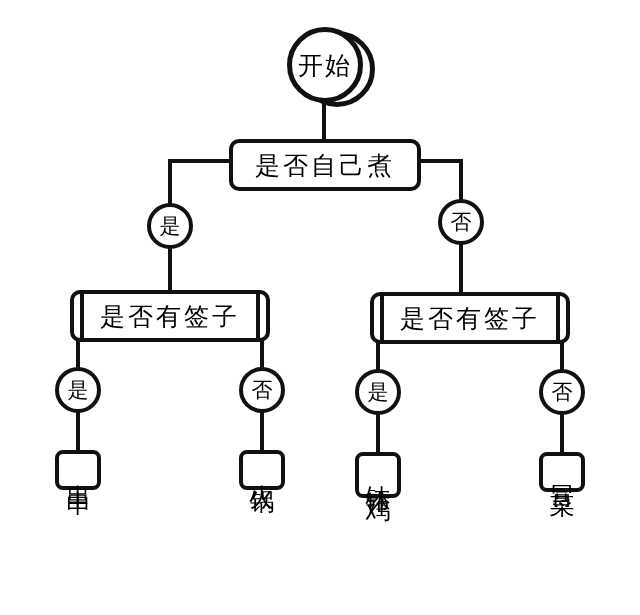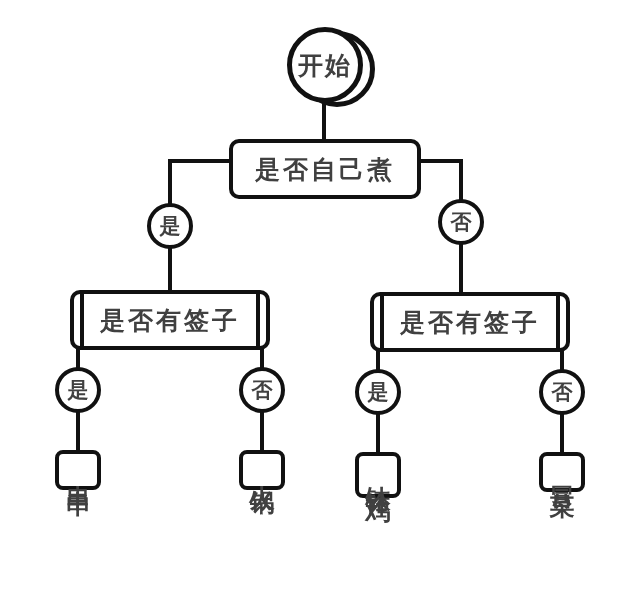--- a/index.html
+++ b/index.html
@@ -14,41 +14,41 @@
     width: 640px; height: 615px;
     background: #ffffff;
     overflow: hidden;
   }
   .connectors { position: absolute; left: 0; top: 0; z-index: 0; }
   .node {
     position: absolute;
     background: #ffffff;
     border: 4px solid #111111;
     display: flex; align-items: center; justify-content: center;
-    font-weight: 700;
-    color: #404040;
+    font-weight: 400;
+    color: #000000;
     z-index: 2;
     text-align: right;
   }
   .circle { border-radius: 50%; }
   .start {
     width: 76px; height: 76px;
     border-width: 5px;
     font-size: 25px; letter-spacing: 2px;
   }
   .start-shadow {
     position: absolute;
     width: 76px; height: 76px;
     border: 5px solid #111111;
     border-radius: 50%;
     background: #ffffff;
     z-index: 1;
   }
   .qbox {
-    height: 60px;
+    height: 52px;
     border-radius: 10px;
     font-size: 25px; letter-spacing: 3px;
   }
   
   .subbox::before, .subbox::after {
     content: "";
     position: absolute;
     top: -1px; bottom: -1px;
     width: 4px;
     background: #111111;

